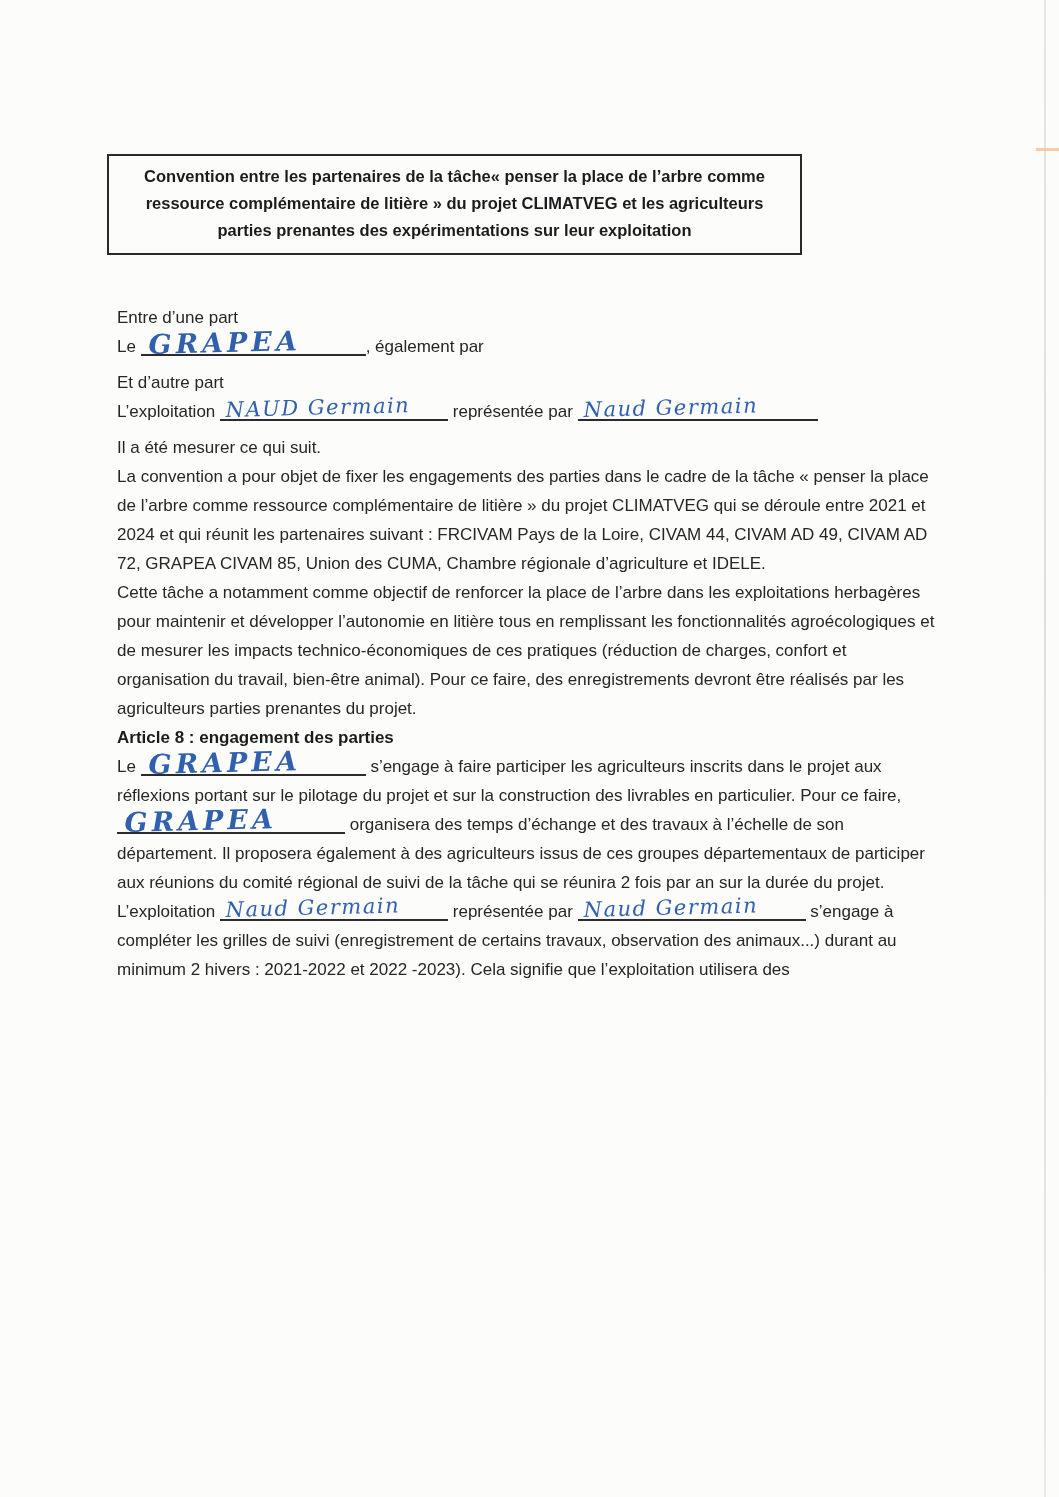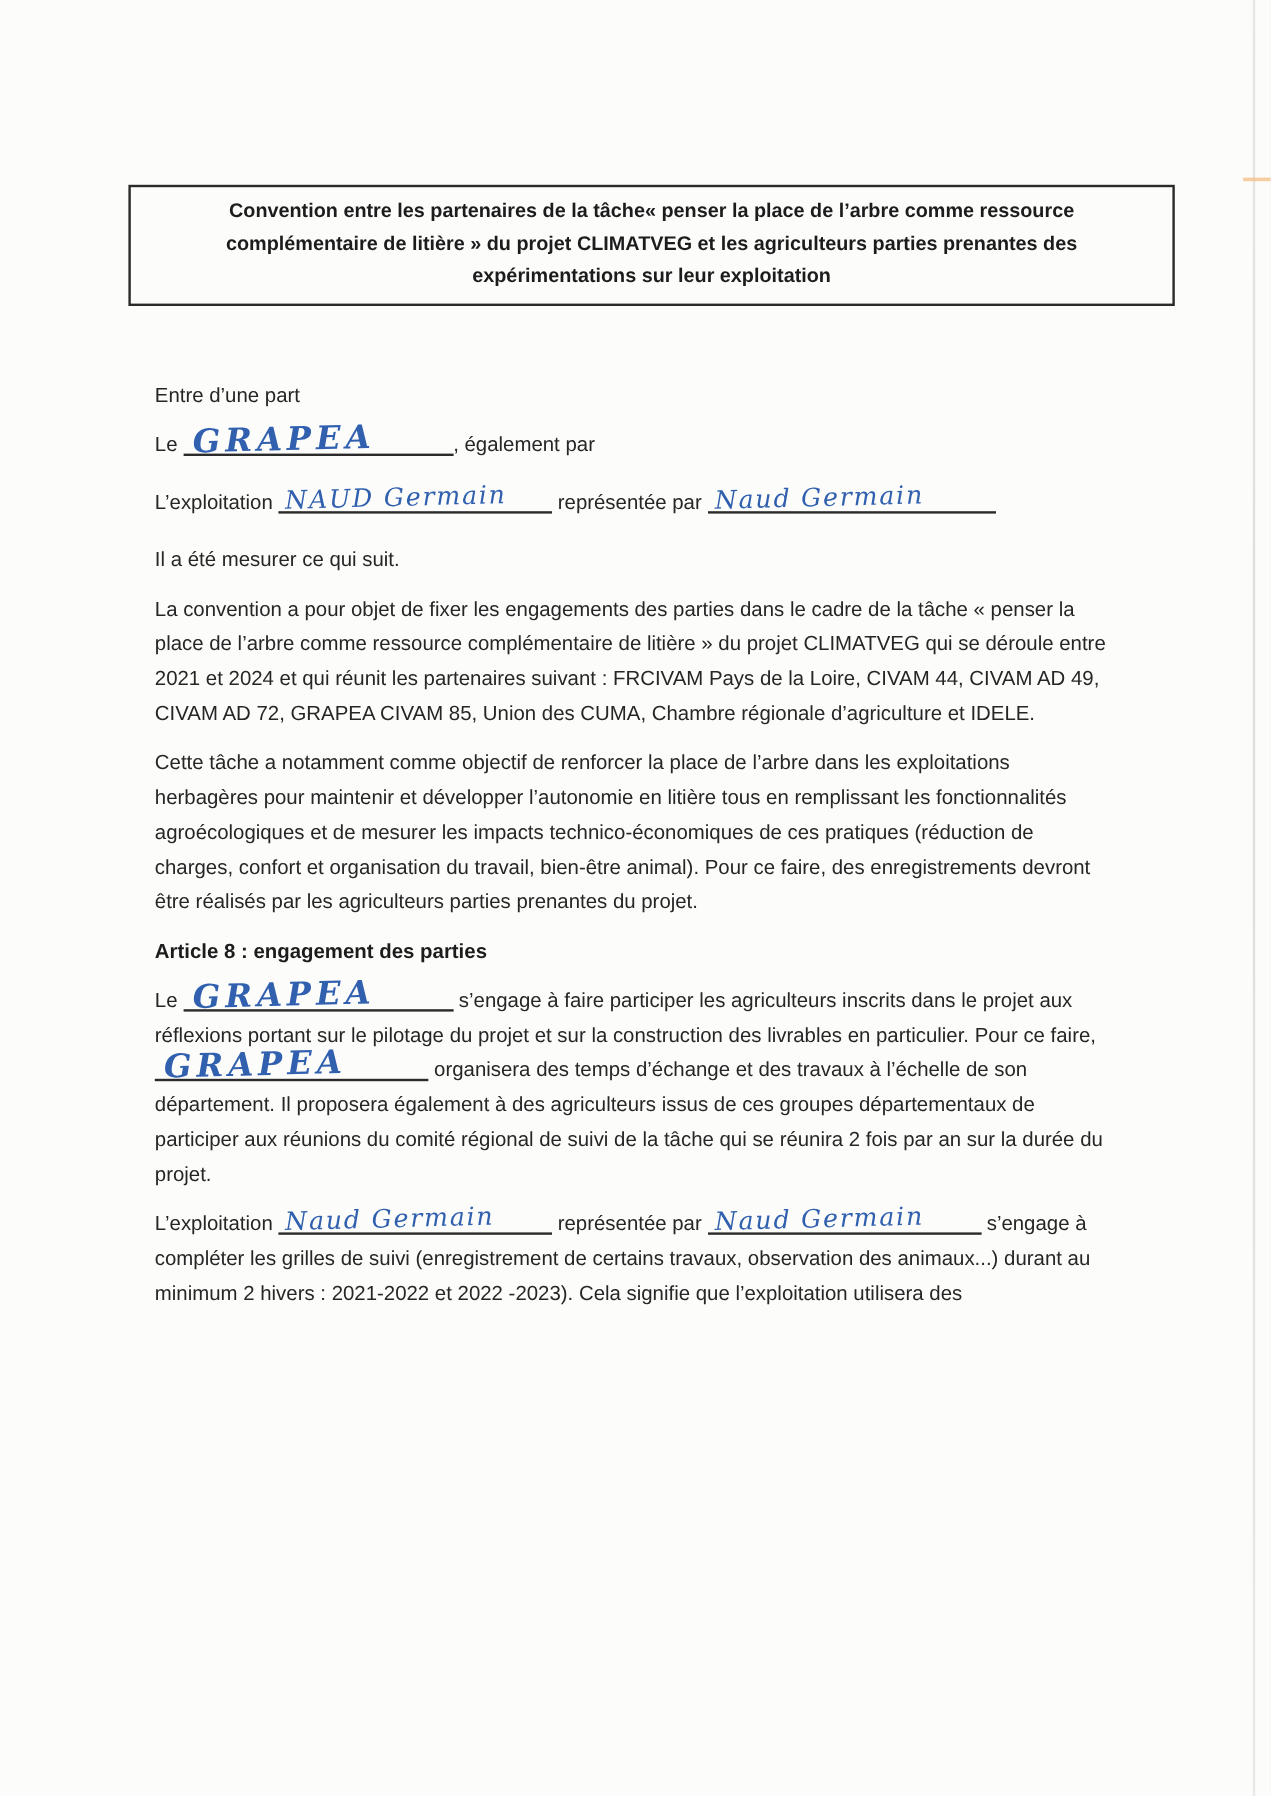--- a/index.html
+++ b/index.html
@@ -18,36 +18,36 @@
   
   .artifact-vline {
     position: absolute; top: 0; bottom: 0; left: 1044px; width: 2px;
     background: linear-gradient(to bottom, #e6e6e4, #dededc 40%, #e8e8e6);
   }
   .artifact-tick {
     position: absolute; left: 1036px; top: 148px; width: 23px; height: 3px;
     background: #f3c08a; opacity: .8;
   }
   .title-box {
-    position: absolute; left: 107px; top: 154px; width: 872px;
+    position: absolute; left: 107px; top: 154px; width: 695px;
     box-sizing: border-box;
     border: 2px solid #2a2a2a;
     padding: 7px 22px 9px 22px;
     background: #fcfcfb;
   }
   .title-box p {
     margin: 0;
     font-size: 16.5px; font-weight: bold; color: #1c1c1c;
     line-height: 27px; text-align: center;
   }
   .content {
     position: absolute; left: 117px; top: 303px; width: 826px;
     font-size: 17px; line-height: 29px;
   }
-  .content p { margin: 12px; }
+  .content p { margin: 0; }
   .fill-line { white-space: nowrap; }
   .heading { font-weight: bold; color: #1c1c1c; }
   .mt-le      { margin-top: 13px; height: 36px; }
   .mt-etautre { margin-top: 22px; }
   .mt-exploit { margin-top: 10px; height: 36px; }
   .mt-convenu { margin-top: 55px; }
   .mt-h1      { margin-top: 55px; }
   .mt-p       { margin-top: 19px; }
   .mt-p2      { margin-top: 11px; }
   .mt-h2      { margin-top: 54px; }
@@ -93,20 +93,21 @@
     <p>Convention entre les partenaires de la tâche« penser la place de l’arbre comme ressource complémentaire de litière » du projet CLIMATVEG et les agriculteurs parties prenantes des expérimentations sur leur exploitation</p>
   </div>
 
   <div class="content">
 
     <p>Entre d’une part</p>
 
     <p class="fill-line mt-le"><span>Le</span>
       <span class="blank w-225"><span class="hand hand-grapea">GRAPEA</span></span><span>, également par</span></p>
 
+    <p class="mt-etautre">Et d’autre part</p>
 
     <p class="fill-line mt-exploit"><span>L’exploitation</span>
       <span class="blank w-228"><span class="hand hand-naud">NAUD Germain</span></span>
       <span>représentée par</span>
       <span class="blank w-240"><span class="hand hand-naud">Naud Germain</span></span></p>
 
     <p class="mt-convenu">Il a été mesurer ce qui suit.</p>
 
 
     <p class="mt-p">La convention a pour objet de fixer les engagements des parties dans le cadre de la tâche « penser la place de l’arbre comme ressource complémentaire de litière » du projet CLIMATVEG qui se déroule entre 2021 et 2024 et qui réunit les partenaires suivant : FRCIVAM Pays de la Loire, CIVAM 44, CIVAM AD 49, CIVAM AD 72, GRAPEA CIVAM 85, Union des CUMA, Chambre régionale d’agriculture et IDELE.</p>

